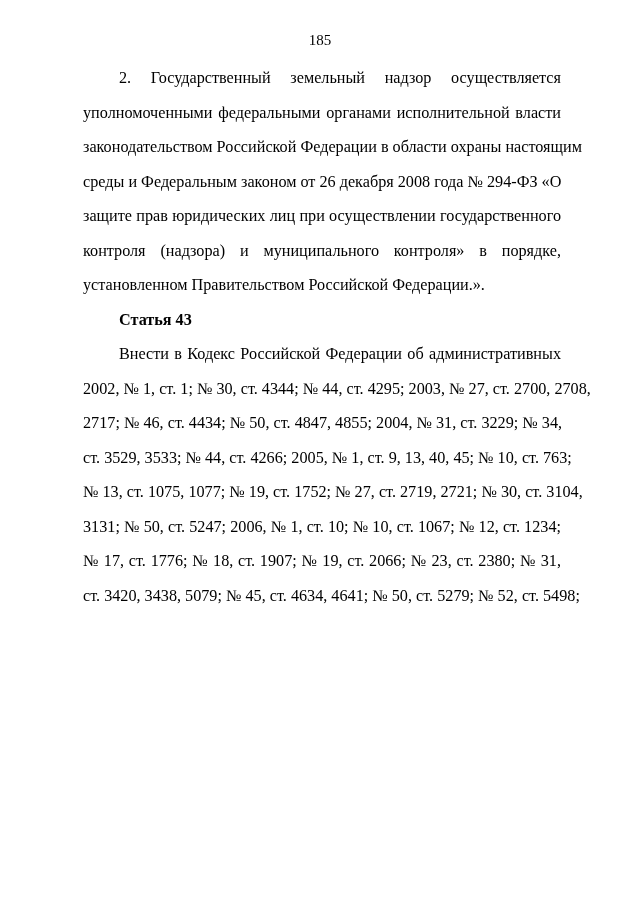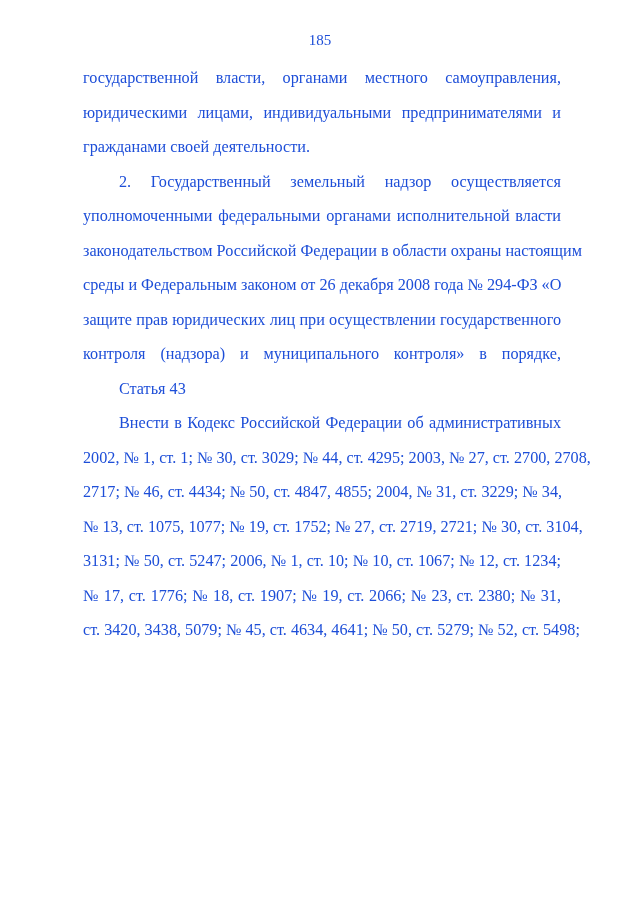--- a/index.html
+++ b/index.html
@@ -1,67 +1,64 @@
 <!DOCTYPE html>
 <html><head>
 <meta charset="utf-8">
 <style>
   html, body { margin: 0; padding: 0; background: #ffffff; }
   body { width: 640px; height: 905px; position: relative; overflow: hidden; }
   .page {
     position: absolute; left: 0; top: 0; width: 520px; height: 905px;
-    background: #ffffff; color: #1d4ed8;
+    background: #ffffff; color: #000000;
     font-family: "Liberation Serif", "DejaVu Serif", serif;
     font-size: 16.2px;
     padding-left: 16px;
   }
   .page-number {
     position: absolute; top: 32px; left: 0; width: 640px;
     text-align: center; font-size: 15px;
   }
   .body-text { position: absolute; left: 83px; top: 68px; width: 478px; }
   .line {
     height: 34.5px; line-height: 20px; white-space: nowrap;
     text-align: justify; text-align-last: justify;
     display: block;
   }
   .line.last { text-align-last: left; }
   .line.indent { padding-left: 36px; }
-  .heading { font-weight: normal; padding-left: 36px; text-align-last: left; }
+  .heading { font-weight: bold; padding-left: 36px; text-align-last: left; }
 </style>
 </head>
 <body>
 
 <div class="page">
   <div class="page-number">185</div>
 
   <div class="body-text">
 
-    <div>
-      <span class="line">государственной власти, органами местного самоуправления,</span>
-      <span class="line">юридическими лицами, индивидуальными предпринимателями и</span>
-      <span class="line last">гражданами своей деятельности.</span>
-    </div>
 
     <div>
       <span class="line indent">2. Государственный земельный надзор осуществляется</span>
       <span class="line">уполномоченными федеральными органами исполнительной власти</span>
       <span class="line">законодательством Российской Федерации в области охраны настоящим</span>
       <span class="line">среды и Федеральным законом от 26 декабря 2008 года № 294-ФЗ «О</span>
       <span class="line">защите прав юридических лиц при осуществлении государственного</span>
       <span class="line">контроля (надзора) и муниципального контроля» в порядке,</span>
+      <span class="line last">установленном Правительством Российской Федерации.».</span>
     </div>
 
     <div>
       <span class="line heading">Статья 43</span>
     </div>
 
     <div>
       <span class="line indent">Внести в Кодекс Российской Федерации об административных</span>
-      <span class="line">2002, № 1, ст. 1; № 30, ст. 3029; № 44, ст. 4295; 2003, № 27, ст. 2700, 2708,</span>
+      <span class="line">2002, № 1, ст. 1; № 30, ст. 4344; № 44, ст. 4295; 2003, № 27, ст. 2700, 2708,</span>
       <span class="line">2717; № 46, ст. 4434; № 50, ст. 4847, 4855; 2004, № 31, ст. 3229; № 34,</span>
+      <span class="line">ст. 3529, 3533; № 44, ст. 4266;  2005, № 1, ст. 9, 13, 40, 45; № 10, ст. 763;</span>
       <span class="line">№ 13, ст. 1075, 1077; № 19, ст. 1752; № 27, ст. 2719, 2721; № 30, ст. 3104,</span>
       <span class="line">3131; № 50, ст. 5247; 2006, № 1, ст. 10; № 10, ст. 1067; № 12, ст. 1234;</span>
       <span class="line">№ 17, ст. 1776; № 18, ст. 1907; № 19, ст. 2066; № 23, ст. 2380; № 31,</span>
       <span class="line">ст. 3420, 3438, 5079; № 45, ст. 4634, 4641; № 50, ст. 5279; № 52, ст. 5498;</span>
     </div>
   </div>
 </div>
 
 </body></html>

